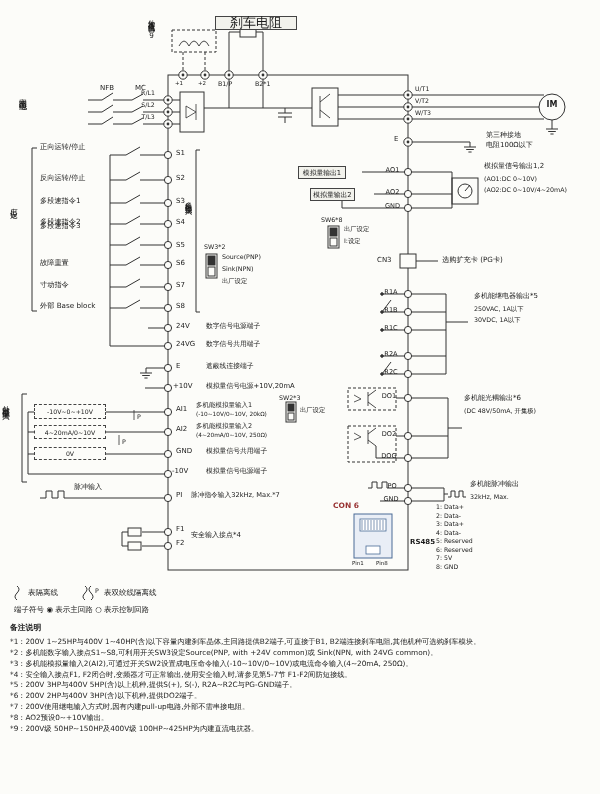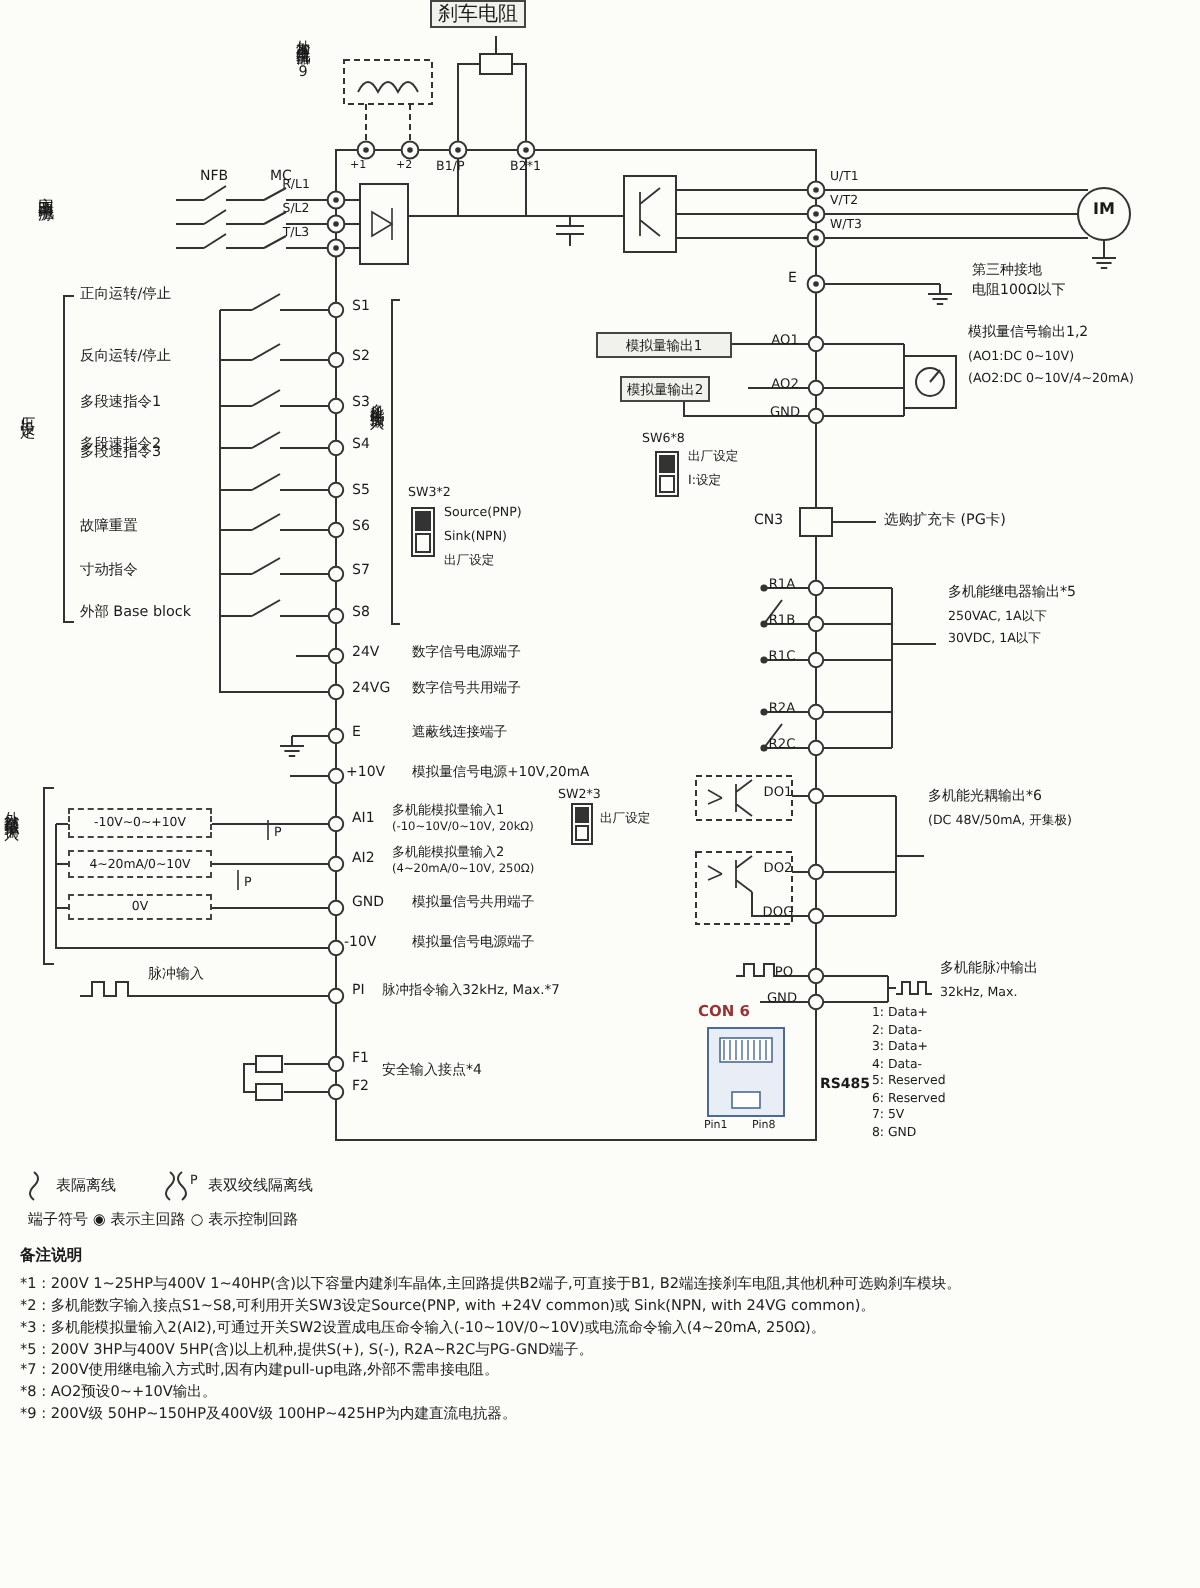--- a/index.html
+++ b/index.html
@@ -230,21 +230,21 @@
         <circle cx="408" cy="142" r="1.4"></circle>
         <circle cx="229" cy="75" r="1.4"></circle>
             <circle cx="263" cy="75" r="1.4"></circle>
         <circle cx="183" cy="75" r="1.4"></circle>
             <circle cx="205" cy="75" r="1.4"></circle>
       </g>
     </g>
   </g>
 </svg>
 
-<div class="bx solid" style="left:215px;top:0;width:48px;height:14px;font-size:10px">刹车电阻</div>
+<div class="bx solid" style="left:215px;top:16px;width:82px;height:14px;font-size:13px">刹车电阻</div>
 <div class="lb vt" style="left:147px;top:14px;font-size:7.2px">外加直流电抗器*9</div>
 <div class="lb" style="left:175px;top:80px;font-size:5.5px">+1</div>
 <div class="lb" style="left:198px;top:80px;font-size:5.5px">+2</div>
 <div class="lb" style="left:218px;top:80px;font-size:6.3px">B1/P</div>
 <div class="lb" style="left:255px;top:80px;font-size:6.3px">B2*1</div>
 <div class="lb" style="left:100px;top:85px;font-size:7px">NFB</div>
 <div class="lb" style="left:135px;top:85px;font-size:7px">MC</div>
 <div class="lb vt" style="left:17px;top:92px;font-size:8px">主回路电源</div>
 <div class="lb r" style="left:132px;top:90px;width:32px;font-size:6.2px">R/L1</div>
 <div class="lb r" style="left:132px;top:102px;width:32px;font-size:6.2px">S/L2</div>
@@ -306,21 +306,21 @@
 <div class="lb" style="left:206px;top:468px;font-size:6.8px">模拟量信号电源端子</div>
 <div class="lb" style="left:137px;top:413px;font-size:6.3px">P</div>
 <div class="lb" style="left:122px;top:438px;font-size:6.3px">P</div>
 <div class="lb" style="left:74px;top:484px;font-size:7px">脉冲输入</div>
 <div class="lb" style="left:176px;top:492px;font-size:7px">PI</div>
 <div class="lb" style="left:191px;top:492px;font-size:6.7px">脉冲指令输入32kHz, Max.*7</div>
 <div class="lb" style="left:176px;top:526px;font-size:7px">F1</div>
 <div class="lb" style="left:176px;top:540px;font-size:7px">F2</div>
 <div class="lb" style="left:191px;top:532px;font-size:7px">安全输入接点*4</div>
 
-<div class="bx solid" style="left:298px;top:166px;width:68px;height:13px;font-size:6.8px">模拟量输出1</div>
+<div class="bx solid" style="left:298px;top:166px;width:48px;height:13px;font-size:6.8px">模拟量输出1</div>
 <div class="bx solid" style="left:310px;top:188px;width:45px;height:13px;font-size:6.8px">模拟量输出2</div>
 <div class="lb r" style="left:383px;top:167px;width:19px;font-size:6.6px">AO1</div>
 <div class="lb r" style="left:383px;top:189px;width:19px;font-size:6.6px">AO2</div>
 <div class="lb r" style="left:383px;top:203px;width:19px;font-size:6.6px">GND</div>
 <div class="lb" style="left:484px;top:163px;font-size:7px">模拟量信号输出1,2</div>
 <div class="lb" style="left:484px;top:175px;font-size:6.3px">(AO1:DC 0~10V)</div>
 <div class="lb" style="left:484px;top:186px;font-size:6.3px">(AO2:DC 0~10V/4~20mA)</div>
 <div class="lb" style="left:321px;top:216px;font-size:6.3px">SW6*8</div>
 <div class="lb" style="left:344px;top:225px;font-size:6.3px">出厂设定</div>
 <div class="lb" style="left:344px;top:237px;font-size:6.3px">I:设定</div>
@@ -336,21 +336,21 @@
 <div class="lb" style="left:474px;top:316px;font-size:6.3px">30VDC, 1A以下</div>
 <div class="lb r" style="left:376px;top:393px;width:26px;font-size:6.6px">DO1</div>
 <div class="lb r" style="left:376px;top:431px;width:26px;font-size:6.6px">DO2</div>
 <div class="lb r" style="left:376px;top:453px;width:26px;font-size:6.6px">DOG</div>
 <div class="lb" style="left:464px;top:395px;font-size:7px">多机能光耦输出*6</div>
 <div class="lb" style="left:464px;top:407px;font-size:6.3px">(DC 48V/50mA, 开集极)</div>
 <div class="lb r" style="left:382px;top:483px;width:20px;font-size:6.6px">PO</div>
 <div class="lb r" style="left:380px;top:496px;width:22px;font-size:6.6px">GND</div>
 <div class="lb" style="left:470px;top:481px;font-size:7px">多机能脉冲输出</div>
 <div class="lb" style="left:470px;top:493px;font-size:6.3px">32kHz, Max.</div>
-<div class="lb bold red" style="left:349px;top:502px;font-size:7.5px">CON 6</div>
+<div class="lb bold red" style="left:333px;top:502px;font-size:7.5px">CON 6</div>
 <div class="lb bold" style="left:410px;top:539px;font-size:7px">RS485</div>
 <div class="lb" style="left:436px;top:504px;font-size:6.2px">1: Data+</div>
 <div class="lb" style="left:436px;top:513px;font-size:6.2px">2: Data-</div>
 <div class="lb" style="left:436px;top:521px;font-size:6.2px">3: Data+</div>
 <div class="lb" style="left:436px;top:530px;font-size:6.2px">4: Data-</div>
 <div class="lb" style="left:436px;top:538px;font-size:6.2px">5: Reserved</div>
 <div class="lb" style="left:436px;top:547px;font-size:6.2px">6: Reserved</div>
 <div class="lb" style="left:436px;top:555px;font-size:6.2px">7: 5V</div>
 <div class="lb" style="left:436px;top:564px;font-size:6.2px">8: GND</div>
 <div class="lb" style="left:352px;top:560px;font-size:5.5px">Pin1</div>
@@ -359,19 +359,21 @@
 <div class="lb" style="left:28px;top:589px;font-size:7.5px">表隔离线</div>
 <div class="lb" style="left:95px;top:587px;font-size:6.3px">P</div>
 <div class="lb" style="left:104px;top:589px;font-size:7.5px">表双绞线隔离线</div>
 <div class="lb" style="left:14px;top:606px;font-size:7.5px">端子符号 ◉ 表示主回路 ○ 表示控制回路</div>
 
 <div class="lb bold" style="left:10px;top:624px;font-size:7.8px">备注说明</div>
 <div class="notes">
   <div>*1 : 200V 1~25HP与400V 1~40HP(含)以下容量内建刹车晶体,主回路提供B2端子,可直接于B1, B2端连接刹车电阻,其他机种可选购刹车模块。</div>
   <div>*2 : 多机能数字输入接点S1~S8,可利用开关SW3设定Source(PNP, with +24V common)或 Sink(NPN, with 24VG common)。</div>
   <div>*3 : 多机能模拟量输入2(AI2),可通过开关SW2设置成电压命令输入(-10~10V/0~10V)或电流命令输入(4~20mA, 250Ω)。</div>
+  <div>*4 : 安全输入接点F1, F2闭合时,变频器才可正常输出,使用安全输入时,请参见第5-7节 F1-F2间防短接线。</div>
   <div>*5 : 200V 3HP与400V 5HP(含)以上机种,提供S(+), S(-), R2A~R2C与PG-GND端子。</div>
+  <div>*6 : 200V 2HP与400V 3HP(含)以下机种,提供DO2端子。</div>
   <div>*7 : 200V使用继电输入方式时,因有内建pull-up电路,外部不需串接电阻。</div>
   <div>*8 : AO2预设0~+10V输出。</div>
   <div>*9 : 200V级 50HP~150HP及400V级 100HP~425HP为内建直流电抗器。</div>
 </div>
 
 </div>
 
 </body></html>

